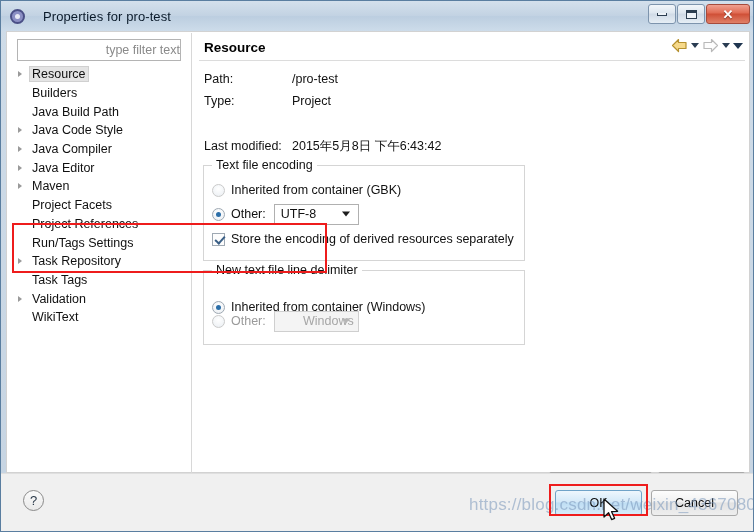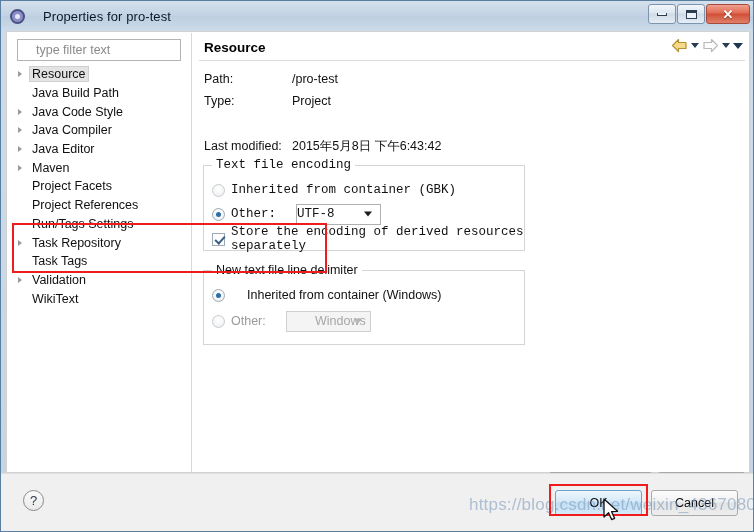--- a/index.html
+++ b/index.html
@@ -83,20 +83,21 @@
   .filter-box {
     position: absolute; left: 10px; top: 7px;
     width: 164px; height: 22px;
     border: 1px solid #b4b4b4;
     background: #fff;
     font-size: 12.5px;
     color: #8a8a8a;
     padding: 0 0 0 18px;
     line-height: 20px;
     font-family: "Liberation Sans", sans-serif;
+    text-align: right;
   }
   .filter-box::placeholder { color: #8a8a8a; }
 
   
   .tree {
     position: absolute; left: 8px; top: 33px;
     width: 170px; height: 400px;
   }
   .tree-item {
     position: relative;
@@ -207,26 +208,26 @@
     content: "";
     position: absolute; left: 3.5px; top: 0.5px;
     width: 4px; height: 8px;
     border: solid #3a5f86;
     border-width: 0 2px 2px 0;
     transform: rotate(42deg);
   }
 
   
   .combo {
-    margin-left: 20px;
+    margin-left: 8px;
     width: 85px; height: 21px;
     border: 1px solid #b0b0b0;
     background: #fff;
     display: flex; align-items: center;
-    padding: 0 4px 0 0;
+    padding: 0 4px 0 6px;
     font-size: 12.5px; color: #111;
     position: relative;
   }
   .combo.disabled {
     background: #f4f4f4; border-color: #cfcfcf; color: #a6a6a6; justify-content: flex-end;
   }
   .combo .combo-caret {
     position: absolute; right: 8px; top: 50%;
     transform: translateY(-50%);
     width: 0; height: 0;
@@ -324,20 +325,23 @@
     <div class="white-panel">
 
       <input class="filter-box" type="text" placeholder="type filter text" style="">
 
       <div class="tree">
         <div class="tree-item selected">
           <span class="arrow"></span>
           <span class="label">Resource</span>
         </div>
         <div class="tree-item">
+          <span class="label">Builders</span>
+        </div>
+        <div class="tree-item">
           <span class="label">Java Build Path</span>
         </div>
         <div class="tree-item">
           <span class="arrow"></span>
           <span class="label">Java Code Style</span>
         </div>
         <div class="tree-item">
           <span class="arrow"></span>
           <span class="label">Java Compiler</span>
         </div>
@@ -400,21 +404,21 @@
         <div class="prop-row" style="top:40px;">
           <span class="prop-label">Path:</span><span>/pro-test</span>
         </div>
         <div class="prop-row" style="top:62px;">
           <span class="prop-label">Type:</span><span>Project</span>
         </div>
         <div class="prop-row" style="top:106px;">
           <span class="prop-label">Last modified:</span><span>2015年5月8日 下午6:43:42</span>
         </div>
 
-        <div class="group" style="top:133px; width:322px; height:86px;font-family:Liberation Mono, monospace;">
+        <div class="group" style="top:133px; width:322px; height:96px;">
           <div class="group-title">Text file encoding</div>
 
           <div class="ctl-row" style="top:14px;">
             <span class="radio dim"></span>
             <span>Inherited from container (GBK)</span>
           </div>
 
           <div class="ctl-row" style="top:38px;">
             <span class="radio checked"></span>
             <span>Other:</span>
@@ -426,21 +430,21 @@
 
           <div class="ctl-row" style="top:63px;">
             <span class="checkbox checked"></span>
             <span>Store the encoding of derived resources separately</span>
           </div>
         </div>
 
         <div class="group" style="top:238px; width:322px; height:75px;">
           <div class="group-title">New text file line delimiter</div>
 
-          <div class="ctl-row" style="top:14px;gap:16px;">
+          <div class="ctl-row" style="top:26px;">
             <span class="radio checked"></span>
             <span>Inherited from container (Windows)</span>
           </div>
 
           <div class="ctl-row disabled" style="top:40px;">
             <span class="radio dim"></span>
             <span>Other:</span>
             <span class="combo disabled">
               <span>Windows</span>
               <span class="combo-caret"></span>

